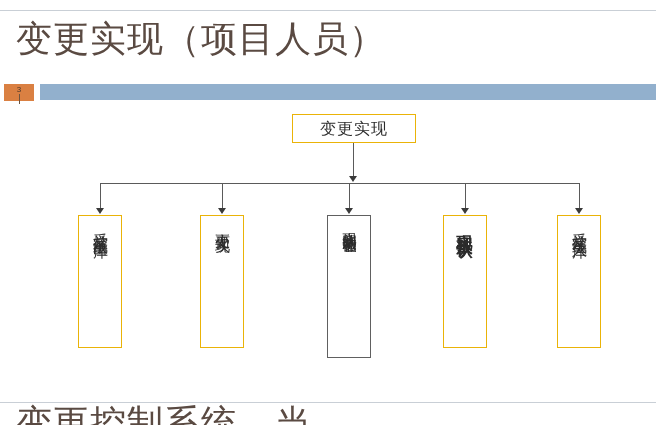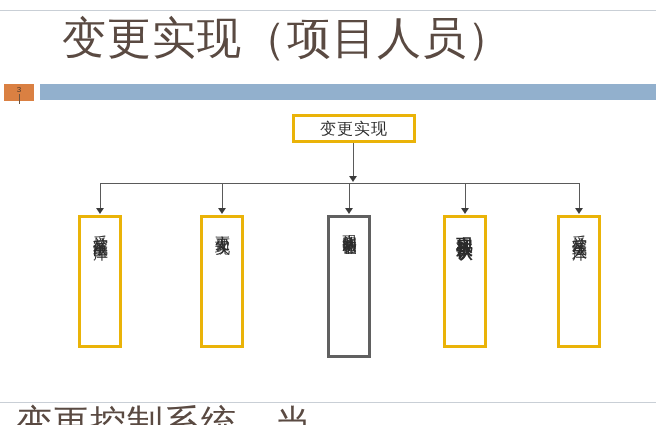--- a/index.html
+++ b/index.html
@@ -23,27 +23,26 @@
     left: 0;
     top: 10px;
     width: 656px;
     height: 1px;
     background: #c9cfd6;
   }
   .slide-title {
     position: absolute;
     left: 16px;
     top: 16px;
-    font-size: 44px;
+    font-size: 36px;
     line-height: 46px;
     color: #5a4a42;
     white-space: nowrap;
     letter-spacing: 1px;
     font-family: "Liberation Serif", "DejaVu Serif", serif;
-    margin-left: 46px;
   }
   
   .accent-badge {
     position: absolute;
     left: 4px;
     top: 84px;
     width: 30px;
     height: 17px;
     background: #da8042;
   }
@@ -77,21 +76,21 @@
   .diagram {
     position: absolute;
     left: 0;
     top: 0;
     width: 656px;
     height: 425px;
   }
   .node {
     position: absolute;
     box-sizing: border-box;
-    border: 3px solid #eab308;
+    border: 1px solid #eab308;
     background: #ffffff;
   }
   .node-root {
     left: 292px;
     top: 114px;
     width: 124px;
     height: 29px;
     display: flex;
     align-items: center;
     justify-content: center;

